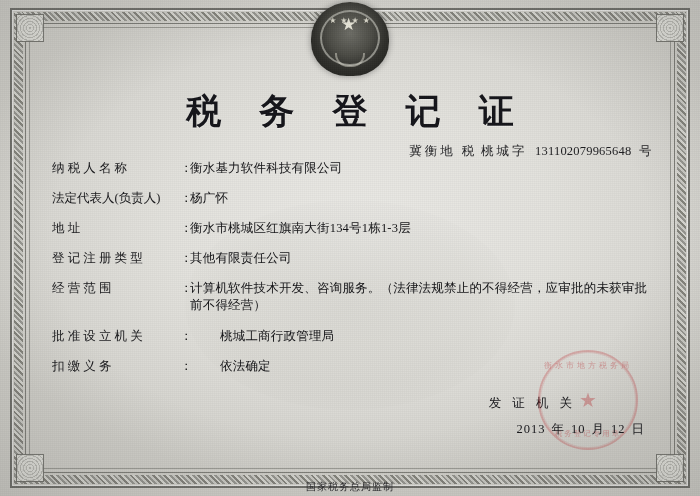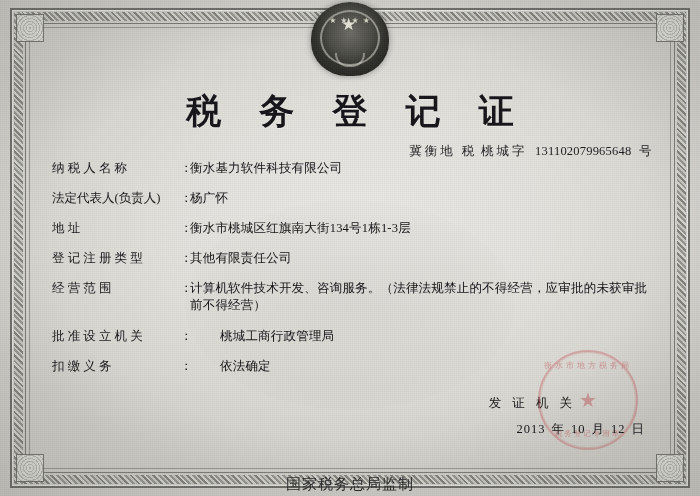--- a/index.html
+++ b/index.html
@@ -268,21 +268,21 @@
     border-radius: 50%;
     background: radial-gradient(ellipse at 50% 50%, rgba(120,120,110,0.10) 0%, rgba(120,120,110,0.05) 55%, rgba(255,255,255,0) 78%);
     pointer-events: none;
   }
 
   .footer {
     position: absolute;
     left: 0; right: 0;
     bottom: 2px;
     text-align: center;
-    font-size: 15px;
+    font-size: 10px;
     color: #2a2a2d;
     letter-spacing: 1px;
   }
 </style>
 </head>
 <body>
 
 <div class="page">
 
   <div class="border-outer"></div>

